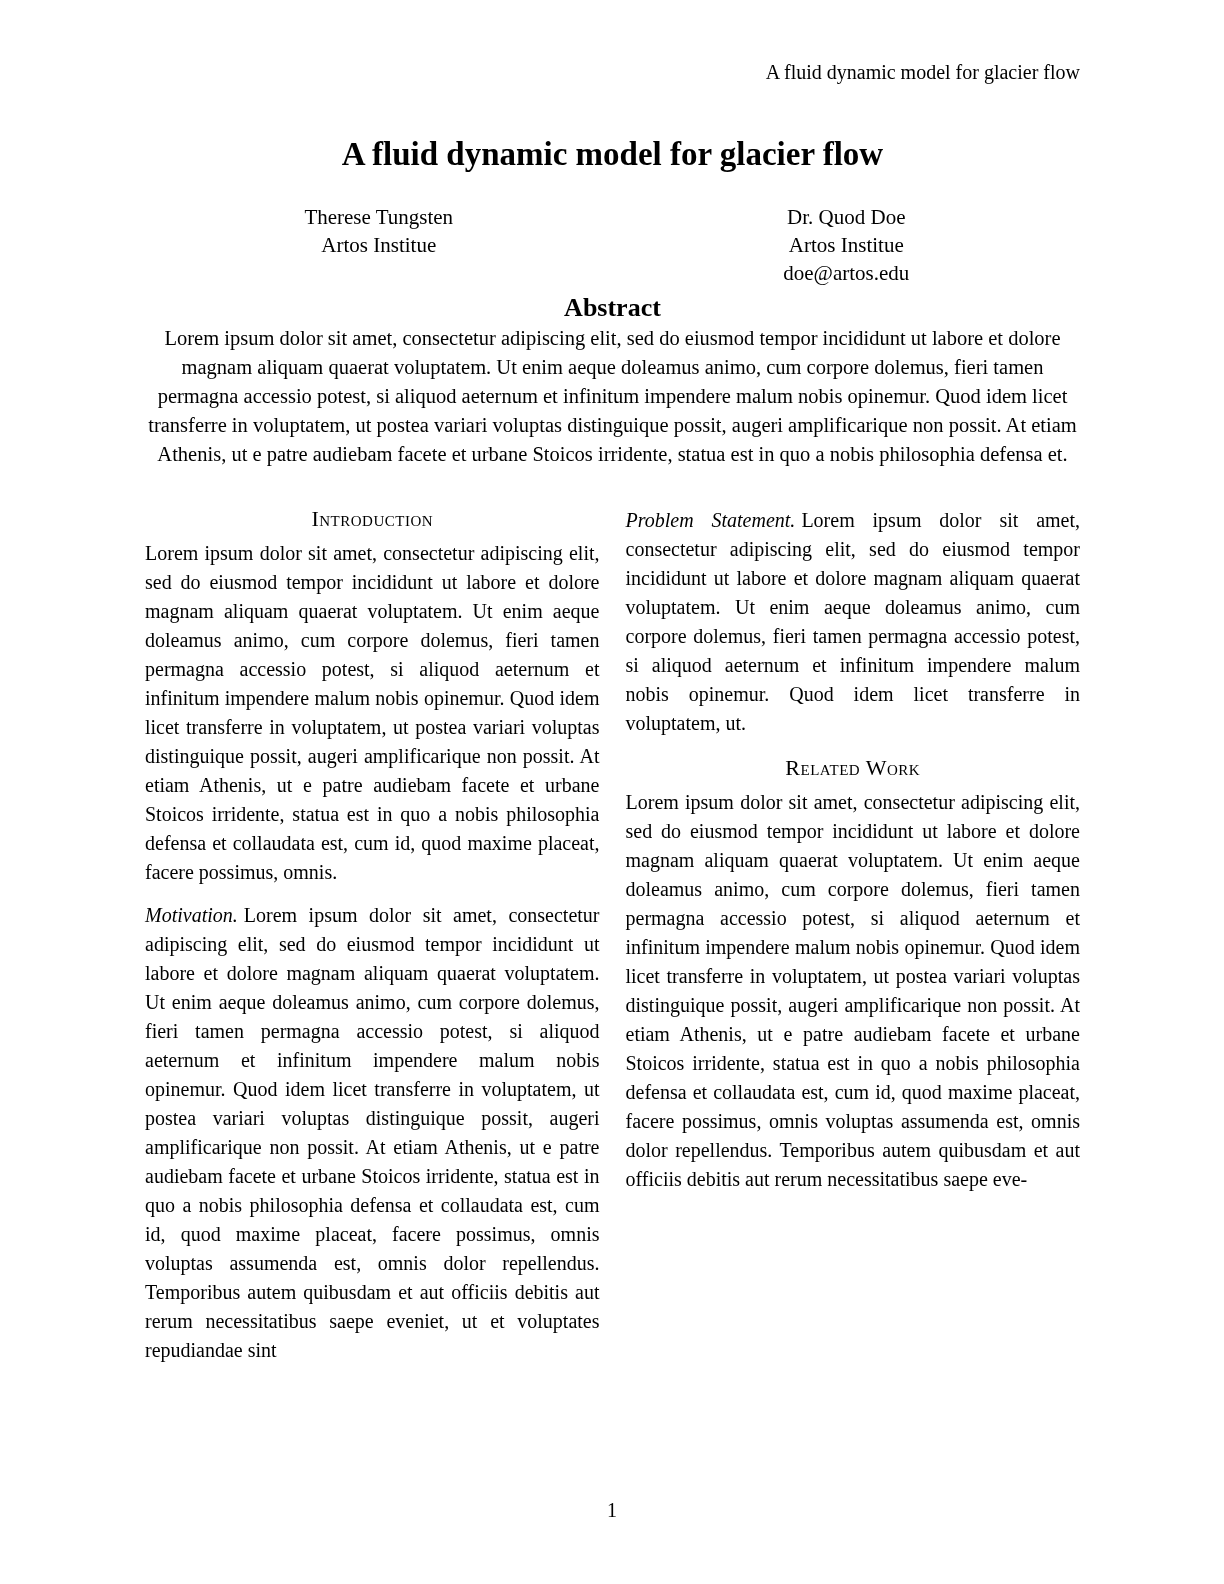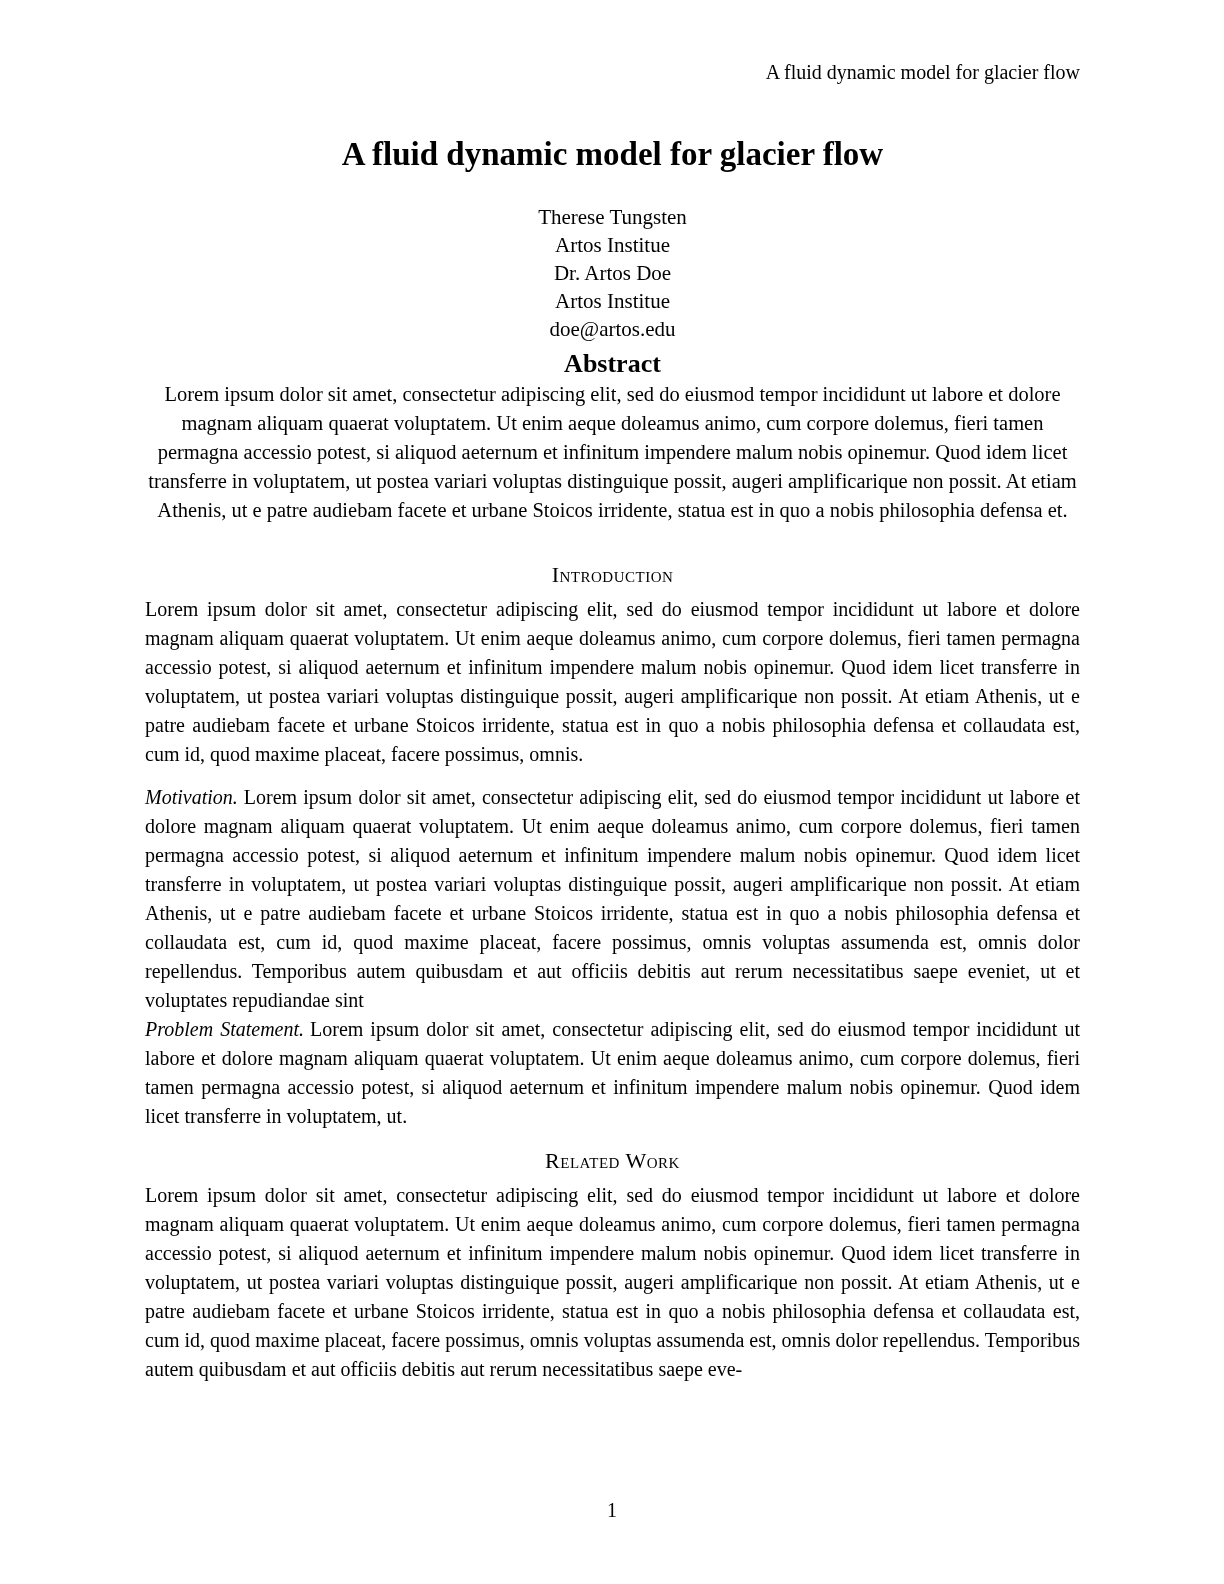--- a/index.html
+++ b/index.html
@@ -26,21 +26,21 @@
   }
   .title {
     margin: 48px 0 0 0;
     font-size: 33px;
     line-height: 44px;
     font-weight: bold;
     text-align: center;
   }
   .authors {
     display: flex;
-    flex-direction: column;
+    flex-direction: row;
     margin-top: 27px;
   }
   .author {
     flex: 1 1 50%;
     text-align: center;
     font-size: 21px;
     line-height: 28px;
   }
   .abstract-heading {
     margin-top: 8px;
@@ -50,21 +50,21 @@
     line-height: 26px;
   }
   .abstract-body {
     margin: 3px 0 0 0;
     text-align: center;
     font-size: 20.5px;
     line-height: 29px;
   }
   .columns {
     display: flex;
-    flex-direction: column;
+    flex-direction: row;
     column-gap: 26px;
     margin-top: 37px;
   }
   .col {
     flex: 1 1 0;
     min-width: 0;
   }
   .sec-heading {
     font-variant: small-caps;
     font-weight: normal;
@@ -108,21 +108,21 @@
   <div class="running-header">A fluid dynamic model for glacier flow</div>
 
   <h1 class="title">A fluid dynamic model for glacier flow</h1>
 
   <div class="authors">
     <div class="author">
       <div>Therese Tungsten</div>
       <div>Artos Institue</div>
     </div>
     <div class="author">
-      <div>Dr. Artos Doe</div>
+      <div>Dr. Quod Doe</div>
       <div>Artos Institue</div>
       <div>doe@artos.edu</div>
     </div>
   </div>
 
   <div class="abstract-heading">Abstract</div>
 
   <p class="abstract-body">Lorem ipsum dolor sit amet, consectetur adipiscing elit, sed do eiusmod tempor incididunt ut labore et dolore magnam aliquam quaerat voluptatem. Ut enim aeque doleamus animo, cum corpore dolemus, fieri tamen permagna accessio potest, si aliquod aeternum et infinitum impendere malum nobis opinemur. Quod idem licet transferre in voluptatem, ut postea variari voluptas distinguique possit, augeri amplificarique non possit. At etiam Athenis, ut e patre audiebam facete et urbane Stoicos irridente, statua est in quo a nobis philosophia defensa et.</p>
 
   <div class="columns">

